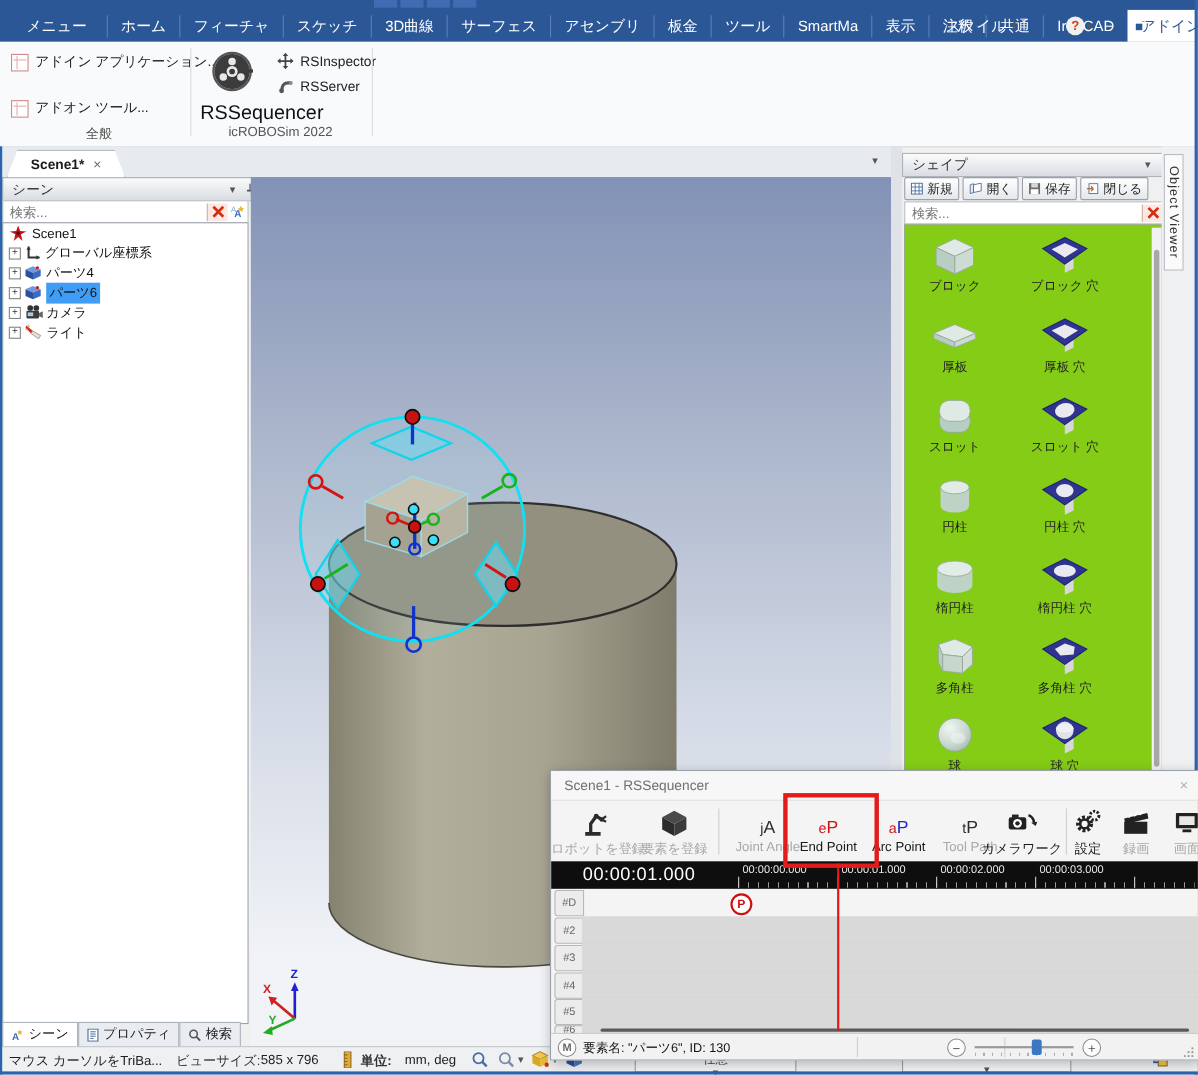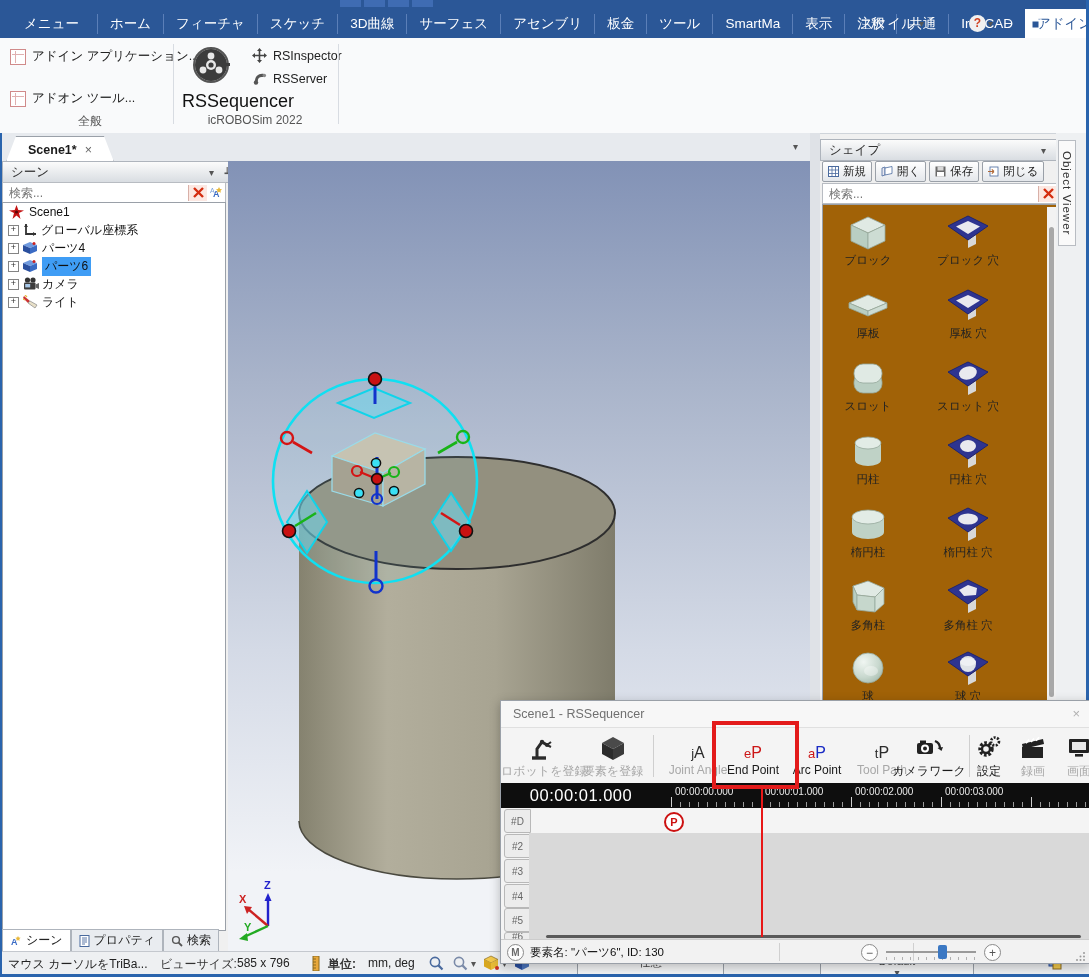--- a/index.html
+++ b/index.html
@@ -429,21 +429,21 @@
   </div>
 </div>
 <div class="a searchrow" style="left:822px;top:183px;width:234px;height:19px;">
   <input placeholder="検索..." style="">
   <span class="redx">
     <svg width="11" height="11" viewBox="0 0 11 11">
         <path d="M1 1 L10 10 M10 1 L1 10" stroke="#d42d10" stroke-width="2.4"></path>
       </svg>
   </span>
 </div>
-<div class="a" style="left:822px;top:204px;width:234px;height:747px;background:#a16207;border:1px solid #9aa0a8;overflow:hidden;">
+<div class="a" style="left:822px;top:204px;width:234px;height:747px;background:#84cc16;border:1px solid #9aa0a8;overflow:hidden;">
 
   <div class="a" style="left:22px;top:8px;">
     <svg width="46" height="40" viewBox="0 0 46 40">
         <g stroke="#96a89c" stroke-width="0.8">
           <polygon points="23,4 40,12 23,20 6,12" fill="#e0eae4"></polygon>
           <polygon points="6,12 23,20 23,36 6,28" fill="#b9cec2"></polygon>
           <polygon points="23,20 40,12 40,28 23,36" fill="#cddcd3"></polygon>
         </g>
       </svg>
   </div>

